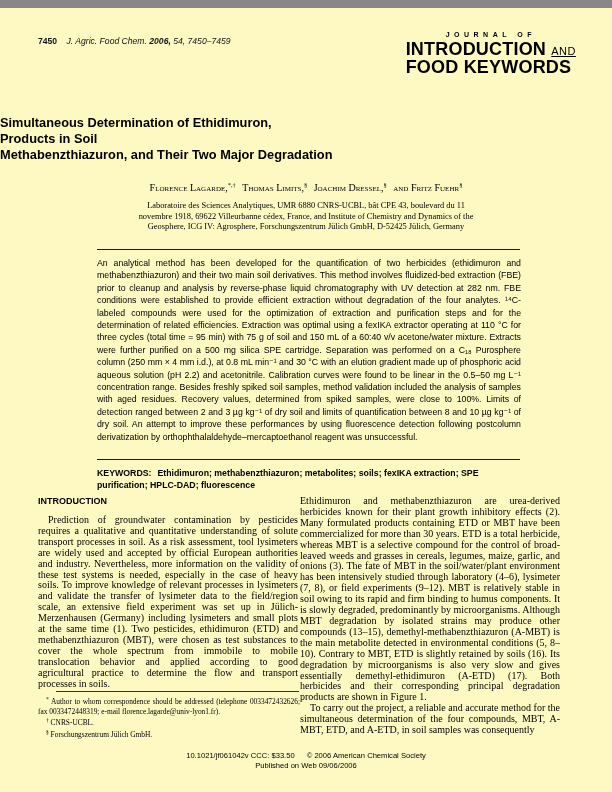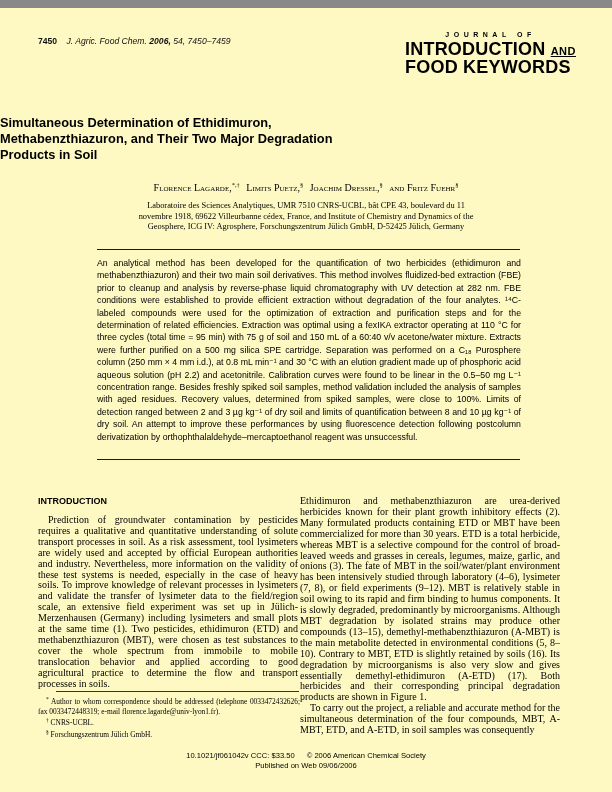--- a/index.html
+++ b/index.html
@@ -37,21 +37,21 @@
     font-size: 7px; font-weight: bold;
     letter-spacing: 4.5px;
     text-align: center;
     margin-bottom: 2px;
   }
   .logo-mid, .logo-bot {
     font-size: 18px; font-weight: bold;
     letter-spacing: 0.2px;
   }
   .logo-and {
-    font-size: 11px; font-weight: bold;
+    font-size: 11px; font-weight: normal;
     text-decoration: underline;
     letter-spacing: 0.5px;
   }
 
   
   .title {
     position: absolute;
     top: 107px; left: 0; right: 0;
     text-align: left;
     font-size: 12.8px; font-weight: bold;
@@ -176,41 +176,44 @@
   </div>
 
   <div class="logo">
     <div class="logo-top">JOURNAL OF</div>
     <div class="logo-mid"><span>INTRODUCTION</span> <span class="logo-and">AND</span></div>
     <div class="logo-bot">FOOD KEYWORDS</div>
   </div>
 
   <div class="title">
     <div>Simultaneous Determination of Ethidimuron,</div>
+    <div>Products in Soil</div>
     <div>Methabenzthiazuron, and Their Two Major Degradation</div>
-    <div>Products in Soil</div>
   </div>
 
   <div class="authors">
     <span class="author"><span>Florence Lagarde,</span><sup>*,†</sup></span>
-    <span class="author"><span>Limits Puetz,</span><sup>§</sup></span>
+    <span class="author"><span>Thomas Limits,</span><sup>§</sup></span>
     <span class="author"><span>Joachim Dressel,</span><sup>§</sup></span>
     <span class="author"><span>and Fritz Fuehr</span><sup>§</sup></span>
   </div>
 
   <div class="affiliation">
-    <div>Laboratoire des Sciences Analytiques, UMR 7510 CNRS-UCBL, bât CPE 43, boulevard du 11</div>
+    <div>Laboratoire des Sciences Analytiques, UMR 6880 CNRS-UCBL, bât CPE 43, boulevard du 11</div>
     <div>novembre 1918, 69622 Villeurbanne cédex, France, and Institute of Chemistry and Dynamics of the</div>
     <div>Geosphere, ICG IV: Agrosphere, Forschungszentrum Jülich GmbH, D-52425 Jülich, Germany</div>
   </div>
 
   <div class="rule rule-1"></div>
   <div class="abstract">An analytical method has been developed for the quantification of two herbicides (ethidimuron and methabenzthiazuron) and their two main soil derivatives. This method involves fluidized-bed extraction (FBE) prior to cleanup and analysis by reverse-phase liquid chromatography with UV detection at 282 nm. FBE conditions were established to provide efficient extraction without degradation of the four analytes. ¹⁴C-labeled compounds were used for the optimization of extraction and purification steps and for the determination of related efficiencies. Extraction was optimal using a fexIKA extractor operating at 110 °C for three cycles (total time = 95 min) with 75 g of soil and 150 mL of a 60:40 v/v acetone/water mixture. Extracts were further purified on a 500 mg silica SPE cartridge. Separation was performed on a C₁₈ Purosphere column (250 mm × 4 mm i.d.), at 0.8 mL min⁻¹ and 30 °C with an elution gradient made up of phosphoric acid aqueous solution (pH 2.2) and acetonitrile. Calibration curves were found to be linear in the 0.5–50 mg L⁻¹ concentration range. Besides freshly spiked soil samples, method validation included the analysis of samples with aged residues. Recovery values, determined from spiked samples, were close to 100%. Limits of detection ranged between 2 and 3 µg kg⁻¹ of dry soil and limits of quantification between 8 and 10 µg kg⁻¹ of dry soil. An attempt to improve these performances by using fluorescence detection following postcolumn derivatization by orthophthalaldehyde–mercaptoethanol reagent was unsuccessful.</div>
   <div class="rule rule-2"></div>
 
+  <div class="keywords">
+    <span class="kw-label">KEYWORDS:</span><span>Ethidimuron; methabenzthiazuron; metabolites; soils; fexIKA extraction; SPE purification; HPLC-DAD; fluorescence</span>
+  </div>
 
   <div class="columns">
     <div class="col col-left">
       <div class="section-heading">INTRODUCTION</div>
       <p class="body-par">Prediction of groundwater contamination by pesticides requires a qualitative and quantitative understanding of solute transport processes in soil. As a risk assessment, tool lysimeters are widely used and accepted by official European authorities and industry. Nevertheless, more information on the validity of these test systems is needed, especially in the case of heavy soils. To improve knowledge of relevant processes in lysimeters and validate the transfer of lysimeter data to the field/region scale, an extensive field experiment was set up in Jülich-Merzenhausen (Germany) including lysimeters and small plots at the same time (1). Two pesticides, ethidimuron (ETD) and methabenzthiazuron (MBT), were chosen as test substances to cover the whole spectrum from immobile to mobile translocation behavior and applied according to good agricultural practice to determine the flow and transport processes in soils.</p>
     </div>
     <div class="col col-right">
       <p class="body-par">Ethidimuron and methabenzthiazuron are urea-derived herbicides known for their plant growth inhibitory effects (2). Many formulated products containing ETD or MBT have been commercialized for more than 30 years. ETD is a total herbicide, whereas MBT is a selective compound for the control of broad-leaved weeds and grasses in cereals, legumes, maize, garlic, and onions (3). The fate of MBT in the soil/water/plant environment has been intensively studied through laboratory (4–6), lysimeter (7, 8), or field experiments (9–12). MBT is relatively stable in soil owing to its rapid and firm binding to humus components. It is slowly degraded, predominantly by microorganisms. Although MBT degradation by isolated strains may produce other compounds (13–15), demethyl-methabenzthiazuron (A-MBT) is the main metabolite detected in environmental conditions (5, 8–10). Contrary to MBT, ETD is slightly retained by soils (16). Its degradation by microorganisms is also very slow and gives essentially demethyl-ethidimuron (A-ETD) (17). Both herbicides and their corresponding principal degradation products are shown in Figure 1.</p>
       <p class="body-par">To carry out the project, a reliable and accurate method for the simultaneous determination of the four compounds, MBT, A-MBT, ETD, and A-ETD, in soil samples was consequently</p>
     </div>

